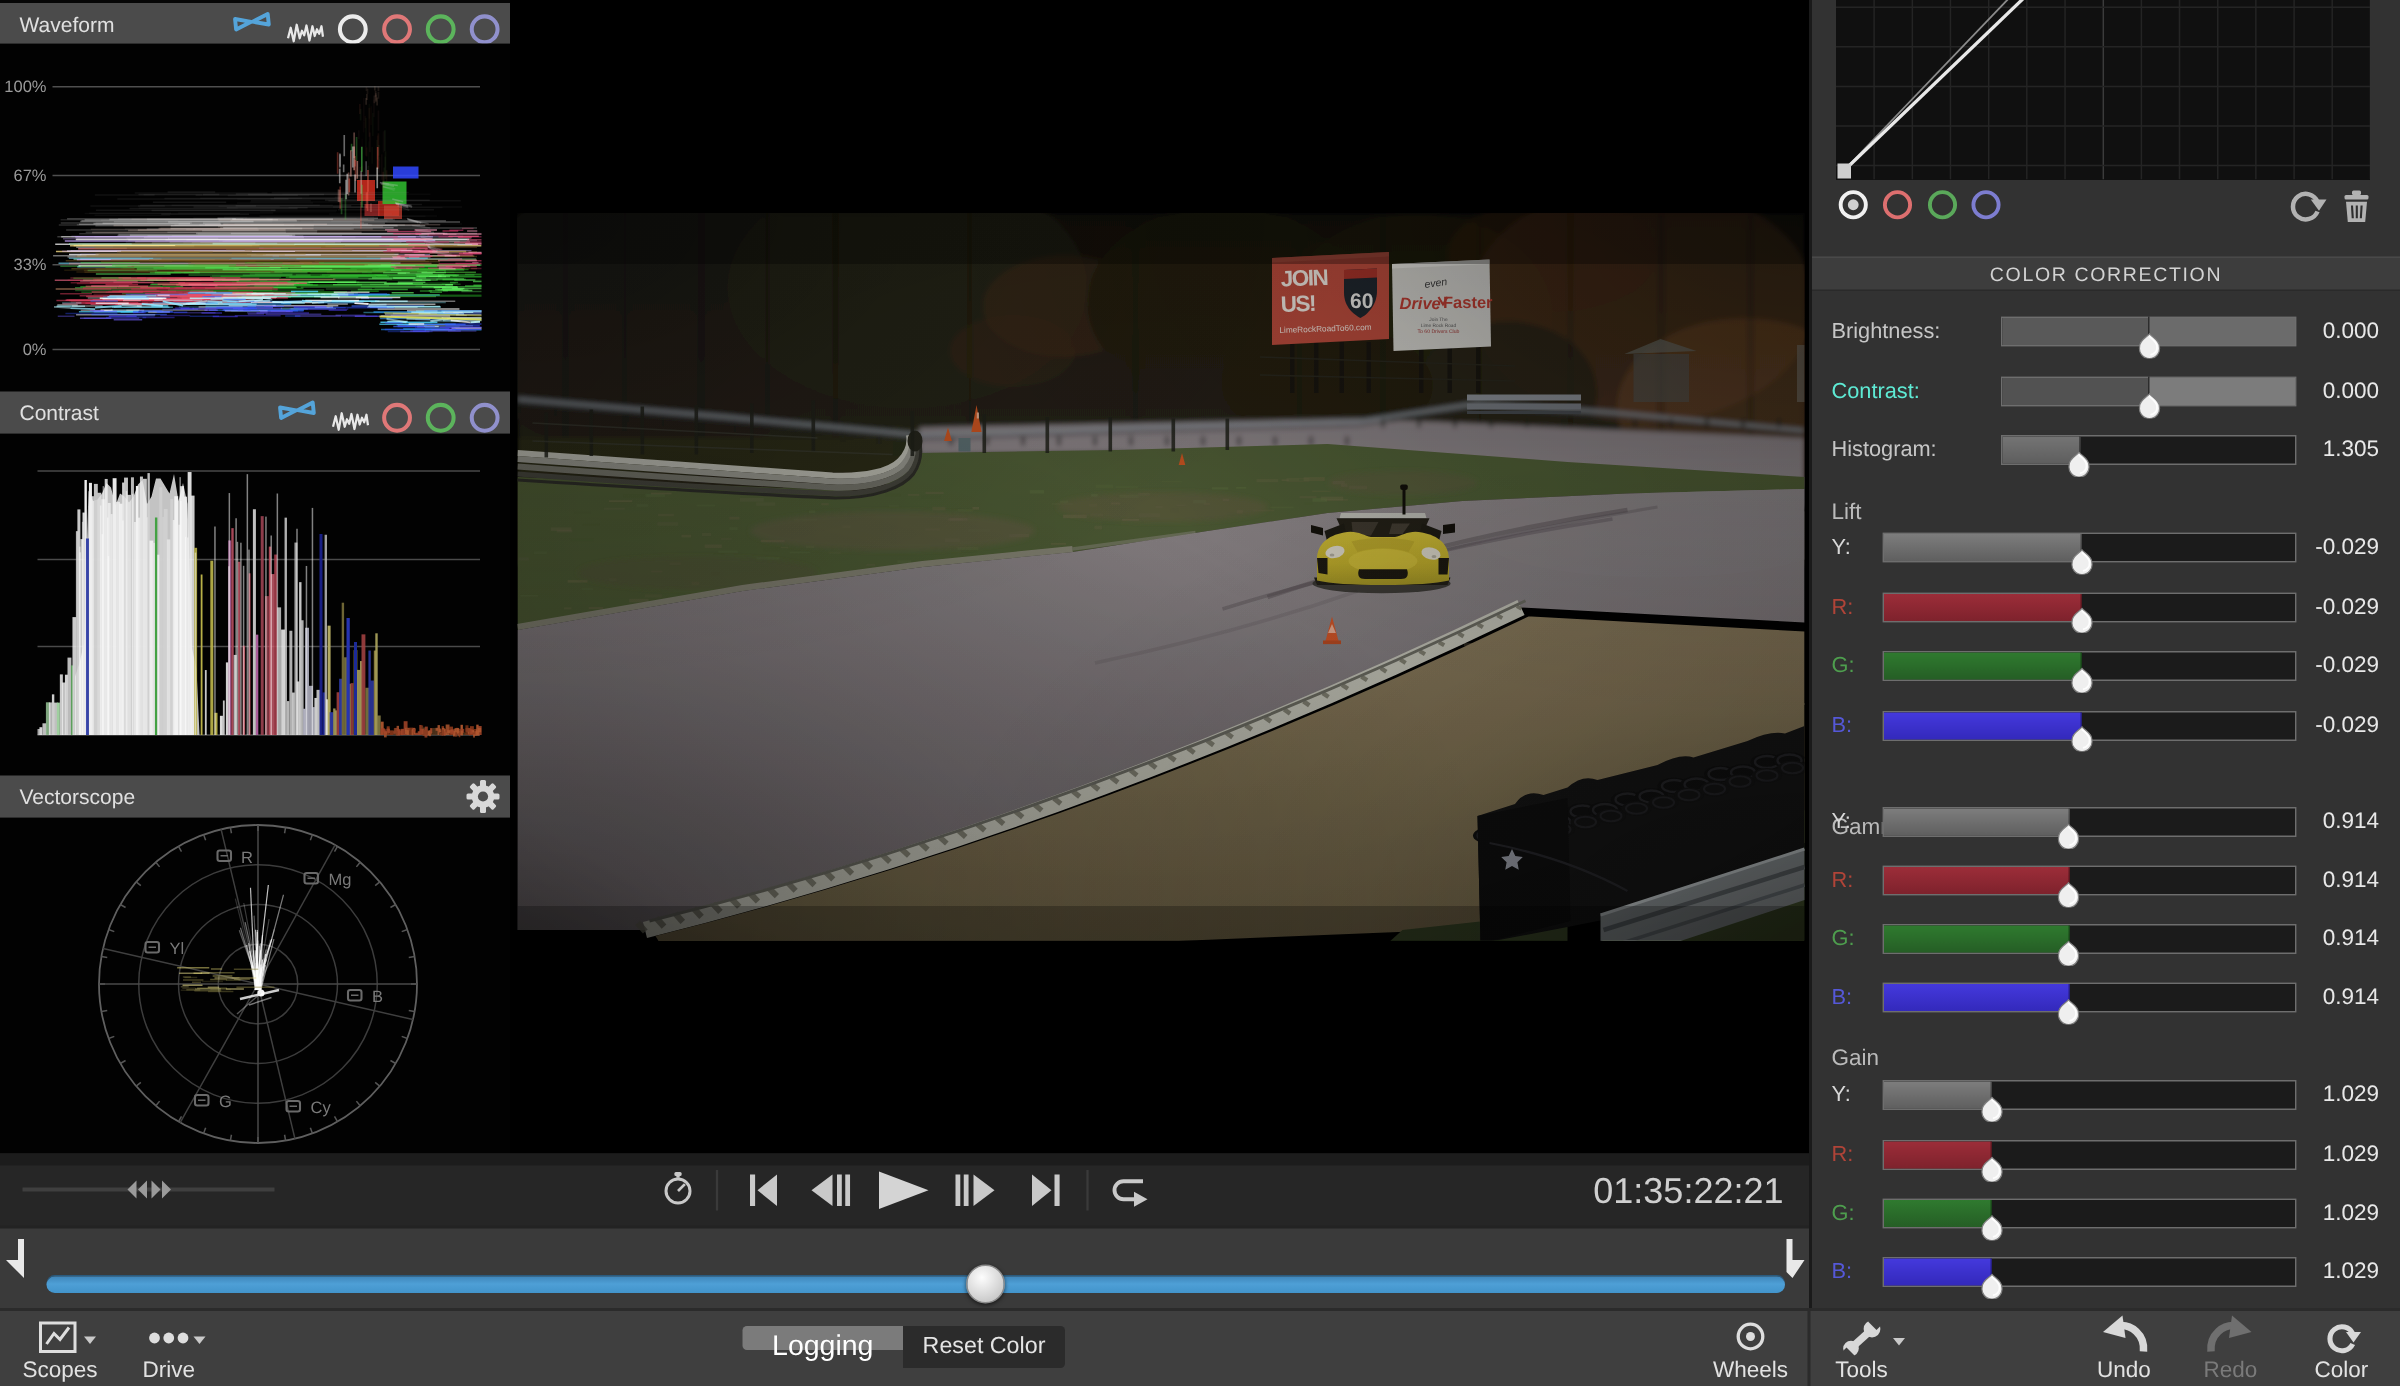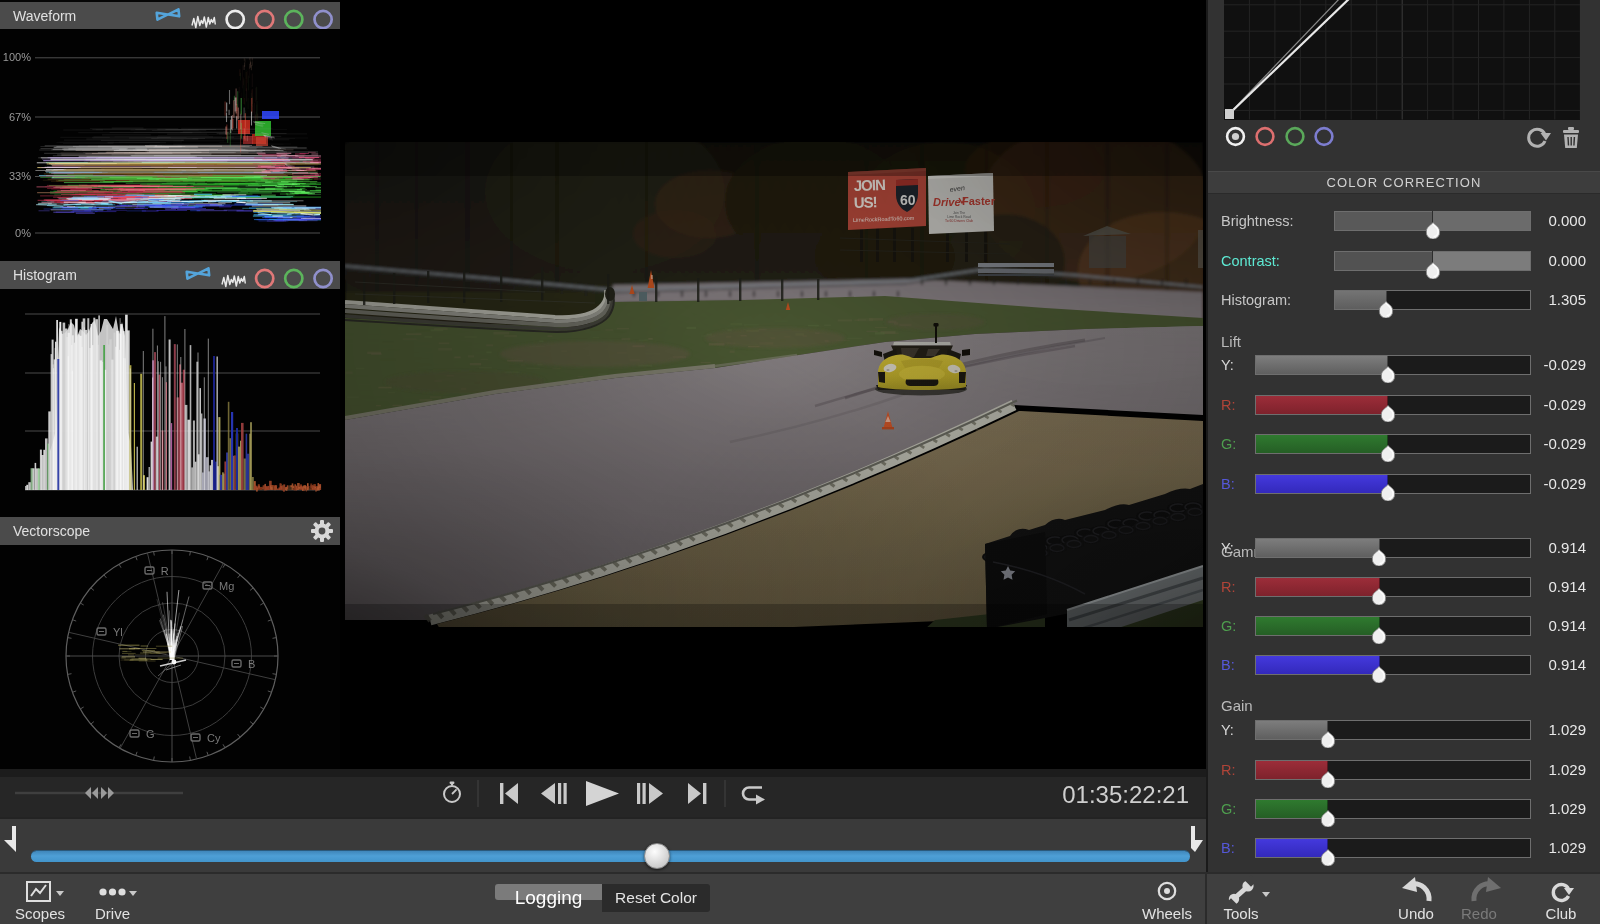--- a/index.html
+++ b/index.html
@@ -1644,21 +1644,21 @@
       <line x1="253.9" y1="122.6" x2="262.7" y2="124.2" stroke="#cfcfcf" stroke-opacity="0.25" stroke-width="1.0"></line>
       <line x1="263.8" y1="135.7" x2="274.4" y2="137.0" stroke="#cfcfcf" stroke-opacity="0.27" stroke-width="1.0"></line>
       <line x1="287.9" y1="167.9" x2="301.6" y2="170.4" stroke="#cfcfcf" stroke-opacity="0.25" stroke-width="1.0"></line>
       <line x1="255.2" y1="124.3" x2="263.0" y2="126.9" stroke="#cfcfcf" stroke-opacity="0.15" stroke-width="1.0"></line>
       <line x1="264.1" y1="136.1" x2="272.3" y2="138.6" stroke="#cfcfcf" stroke-opacity="0.25" stroke-width="1.0"></line>
       <line x1="261.5" y1="132.6" x2="268.8" y2="134.5" stroke="#cfcfcf" stroke-opacity="0.28" stroke-width="1.0"></line>
       <line x1="279.4" y1="156.6" x2="287.7" y2="158.0" stroke="#cfcfcf" stroke-opacity="0.21" stroke-width="1.0"></line>
     </g>
   </svg>
 <div class="hdr" style="top:261px;height:28px">
-    <span class="hdrt" style="left:13px">Histogram</span>
+    <span class="hdrt" style="left:13px">Contrast</span>
     <svg class="hdrsvg" width="340" height="28" viewBox="0 0 340 28">
       <g transform="translate(186,7) rotate(-6 12 6)">
         <path d="M1,2.5 L11.5,5.5 L1,9.5 Z" fill="none" stroke="#54a4da" stroke-width="2.6" stroke-linejoin="round"></path>
         <path d="M23,1.5 L12.5,5.5 L23,8.5 Z" fill="none" stroke="#54a4da" stroke-width="2.6" stroke-linejoin="round"></path>
       </g>
       <g transform="translate(222,13)">
         <path d="M0.0,10.5 L1.8,3.5 L3.8,12.5 L5.8,1.5 L7.8,10.5 L9.3,5.5 L10.8,8.5 L12.3,2.0 L14.3,12.0 L16.3,2.5 L17.8,9.0 L19.3,4.5 L20.8,7.5 L22.3,2.5 L23.3,9.5" fill="none" stroke="#e8e8e8" stroke-width="1.5" stroke-linejoin="round"></path>
       </g>
       <circle cx="264.7" cy="17.5" r="8.6" fill="none" stroke="#e07878" stroke-width="2.7"></circle>
       <circle cx="293.8" cy="17.5" r="8.6" fill="none" stroke="#5cb45c" stroke-width="2.7"></circle>
@@ -2400,15 +2400,15 @@
     <g transform="translate(1561,892)">
       <path d="M7.5,-3 A8,8 0 1 0 7.5,4" fill="none" stroke="#d8d8d8" stroke-width="3.4"></path>
       <path d="M3,-4 L13,-4 L8,3 Z" fill="#d8d8d8"></path>
     </g>
   </svg>
 <div style="position:absolute;left:10px;top:905px;width:60px;text-align:center;font-size:15px;color:#e2e2e2">Scopes</div>
 <div style="position:absolute;left:85px;top:905px;width:55px;text-align:center;font-size:15px;color:#e2e2e2">Drive</div>
 <div style="position:absolute;left:1137px;top:905px;width:60px;text-align:center;font-size:15px;color:#e2e2e2">Wheels</div>
 <div style="position:absolute;left:1215px;top:905px;width:52px;text-align:center;font-size:15px;color:#e2e2e2">Tools</div>
 <div style="position:absolute;left:1390px;top:905px;width:52px;text-align:center;font-size:15px;color:#e2e2e2">Undo</div>
-<div style="position:absolute;left:1461px;top:905px;width:52px;text-align:left;font-size:15px;color:#7a7a7a">Redo</div>
-<div style="position:absolute;left:1535px;top:905px;width:52px;text-align:center;font-size:15px;color:#e2e2e2">Club</div>
+<div style="position:absolute;left:1461px;top:905px;width:52px;text-align:center;font-size:15px;color:#7a7a7a">Redo</div>
+<div style="position:absolute;left:1535px;top:905px;width:52px;text-align:center;font-size:15px;color:#e2e2e2">Color</div>
 <div style="position:absolute;left:495px;top:884px;width:107px;height:16px;background:#7b7b7b;border-radius:3px 0 0 3px;color:#fff;font-size:19px;text-align:center;line-height:28px">Logging</div>
 <div style="position:absolute;left:602px;top:884px;width:108px;height:28px;background:#2b2b2b;border-radius:0 3px 3px 0;color:#e4e4e4;font-size:15.5px;text-align:center;line-height:28px">Reset Color</div>
 </body></html>

